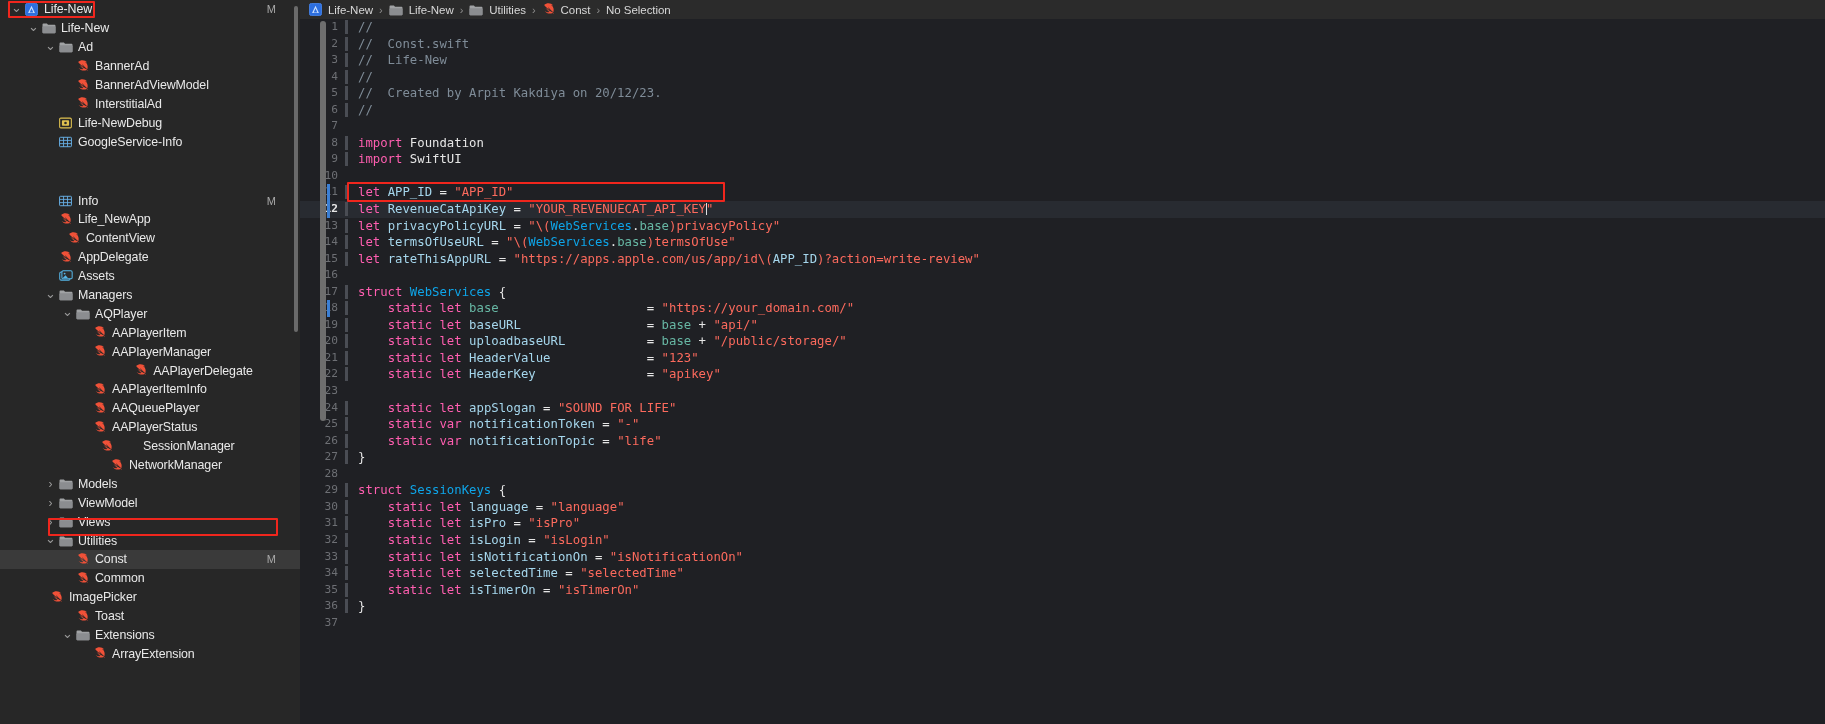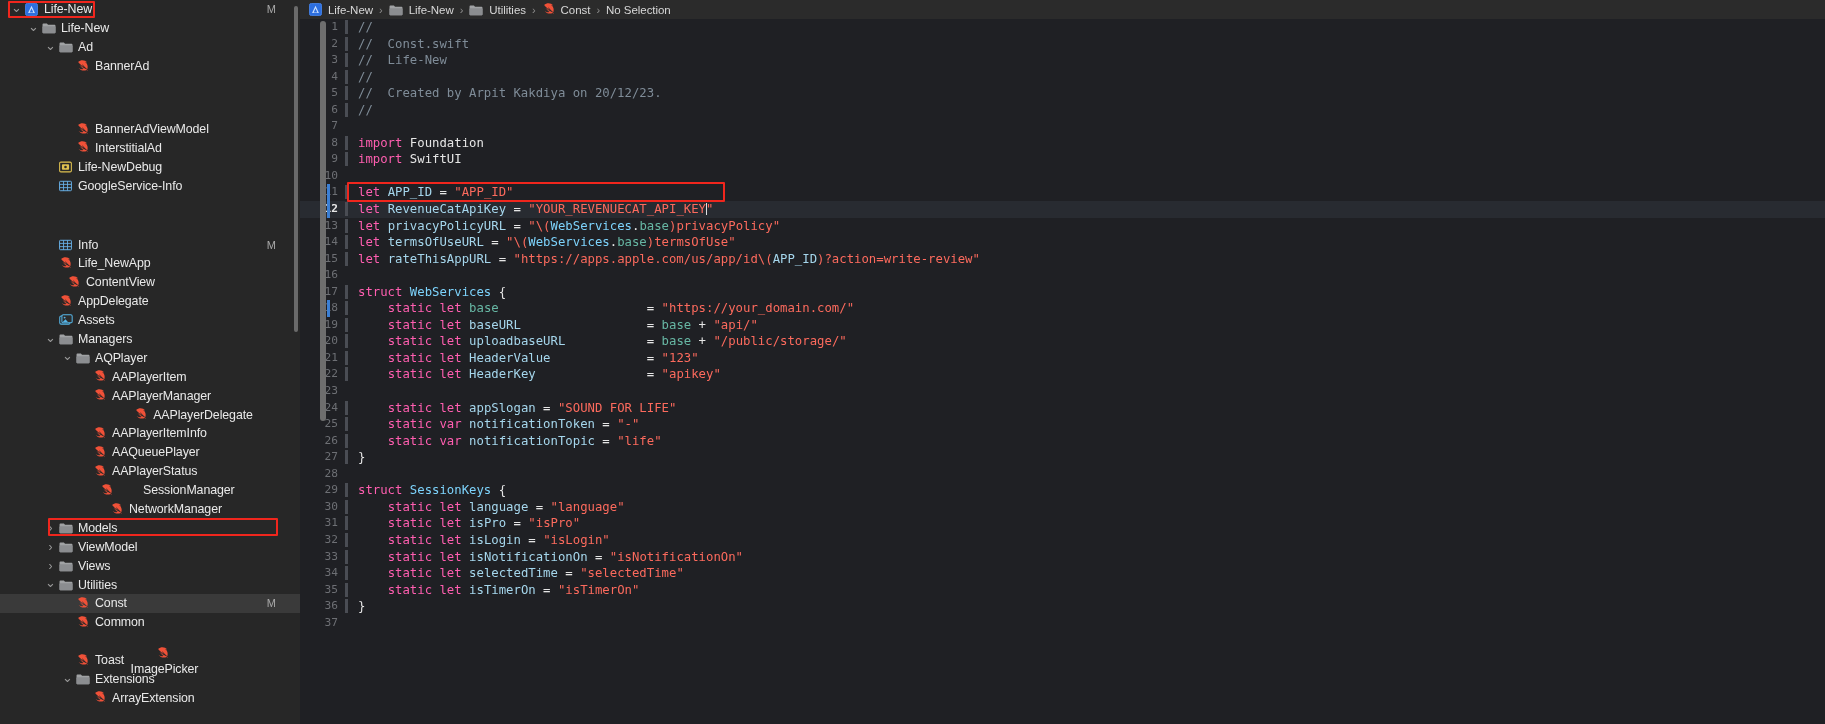--- a/index.html
+++ b/index.html
@@ -106,21 +106,21 @@
     position:absolute; left:45px; top:1px; width:3px; height:14px;
     background:#4a4d54;
   }
   .changebar {
     position:absolute; left:27px; top:0; width:3px; height:16.55px;
     background:#3b7fd4;
   }
 
   
   .kw   { color:#ff5eb0; }
-  .type { color:#7dd3fc; }
+  .type { color:#0ea5e9; }
   .str  { color:#fc6a5d; }
   .cmt  { color:#7f8c98; }
   .var  { color:#67b7a4; }
   .prop { color:#a5d6ec; }
   .pln  { color:#e6e6e6; }
   .cursor {
     display:inline-block; width:1px; height:12px;
     background:#dfe0e2; vertical-align:-2px;
     margin:0 -0.5px;
   }
@@ -167,21 +167,21 @@
         <div class="nav-row" style="padding-left: 61px;">
           <span class="twisty"></span>
           <span class="ico">
             <svg class="g" width="13" height="13" viewBox="0 0 16 16">
               <path d="M2.6 2.4c2.1 2.3 4.6 4.8 7 6.6-1.3-1.9-2-3.3-2.3-4.2 2.3 2.6 5 5 6.6 6.6.5-1.6.9-4.3-.6-6.9-1-1.8-2.6-2.4-2.6-2.4s1.9.2 3.2 1.3C12.3 1.2 10.2.4 8 .4c-1.9 0-3.8.6-5.4 2z" fill="#f05138"></path>
               <path d="M11.6 10.7c-2.2-.9-5.1-2.9-7.3-5 1.5 2.4 3.4 4.2 5.3 5.5-2.2.6-4.6-.3-6.3-1.4 1.5 1.9 3.8 3.2 6.3 3.2 1.3 0 2.4-.3 3.3-.8.7.3 1.4.9 1.8 1.5-.3-1.2-1.4-2.4-3.1-3z" fill="#f05138"></path>
             </svg>
           </span>
           <span class="lbl">BannerAd</span>
         </div>
-        <div class="nav-row" style="padding-left: 61px; margin-top: 44px;">
+        <div class="nav-row" style="padding-left: 61px;">
           <span class="twisty"></span>
           <span class="ico">
             <svg class="g" width="13" height="13" viewBox="0 0 16 16">
               <path d="M2.6 2.4c2.1 2.3 4.6 4.8 7 6.6-1.3-1.9-2-3.3-2.3-4.2 2.3 2.6 5 5 6.6 6.6.5-1.6.9-4.3-.6-6.9-1-1.8-2.6-2.4-2.6-2.4s1.9.2 3.2 1.3C12.3 1.2 10.2.4 8 .4c-1.9 0-3.8.6-5.4 2z" fill="#f05138"></path>
               <path d="M11.6 10.7c-2.2-.9-5.1-2.9-7.3-5 1.5 2.4 3.4 4.2 5.3 5.5-2.2.6-4.6-.3-6.3-1.4 1.5 1.9 3.8 3.2 6.3 3.2 1.3 0 2.4-.3 3.3-.8.7.3 1.4.9 1.8 1.5-.3-1.2-1.4-2.4-3.1-3z" fill="#f05138"></path>
             </svg>
           </span>
           <span class="lbl">BannerAdViewModel</span>
         </div>
         <div class="nav-row" style="padding-left: 61px;">
@@ -428,21 +428,21 @@
         <div class="nav-row" style="padding-left: 61px;">
           <span class="twisty"></span>
           <span class="ico">
             <svg class="g" width="13" height="13" viewBox="0 0 16 16">
               <path d="M2.6 2.4c2.1 2.3 4.6 4.8 7 6.6-1.3-1.9-2-3.3-2.3-4.2 2.3 2.6 5 5 6.6 6.6.5-1.6.9-4.3-.6-6.9-1-1.8-2.6-2.4-2.6-2.4s1.9.2 3.2 1.3C12.3 1.2 10.2.4 8 .4c-1.9 0-3.8.6-5.4 2z" fill="#f05138"></path>
               <path d="M11.6 10.7c-2.2-.9-5.1-2.9-7.3-5 1.5 2.4 3.4 4.2 5.3 5.5-2.2.6-4.6-.3-6.3-1.4 1.5 1.9 3.8 3.2 6.3 3.2 1.3 0 2.4-.3 3.3-.8.7.3 1.4.9 1.8 1.5-.3-1.2-1.4-2.4-3.1-3z" fill="#f05138"></path>
             </svg>
           </span>
           <span class="lbl">Common</span>
         </div>
-        <div class="nav-row" style="padding-left: 35px; flex-direction: column;">
+        <div class="nav-row" style="padding-left: 35px;">
           <span class="twisty"></span>
           <span class="ico">
             <svg class="g" width="13" height="13" viewBox="0 0 16 16">
               <path d="M2.6 2.4c2.1 2.3 4.6 4.8 7 6.6-1.3-1.9-2-3.3-2.3-4.2 2.3 2.6 5 5 6.6 6.6.5-1.6.9-4.3-.6-6.9-1-1.8-2.6-2.4-2.6-2.4s1.9.2 3.2 1.3C12.3 1.2 10.2.4 8 .4c-1.9 0-3.8.6-5.4 2z" fill="#f05138"></path>
               <path d="M11.6 10.7c-2.2-.9-5.1-2.9-7.3-5 1.5 2.4 3.4 4.2 5.3 5.5-2.2.6-4.6-.3-6.3-1.4 1.5 1.9 3.8 3.2 6.3 3.2 1.3 0 2.4-.3 3.3-.8.7.3 1.4.9 1.8 1.5-.3-1.2-1.4-2.4-3.1-3z" fill="#f05138"></path>
             </svg>
           </span>
           <span class="lbl">ImagePicker</span>
         </div>
         <div class="nav-row" style="padding-left: 61px;">

